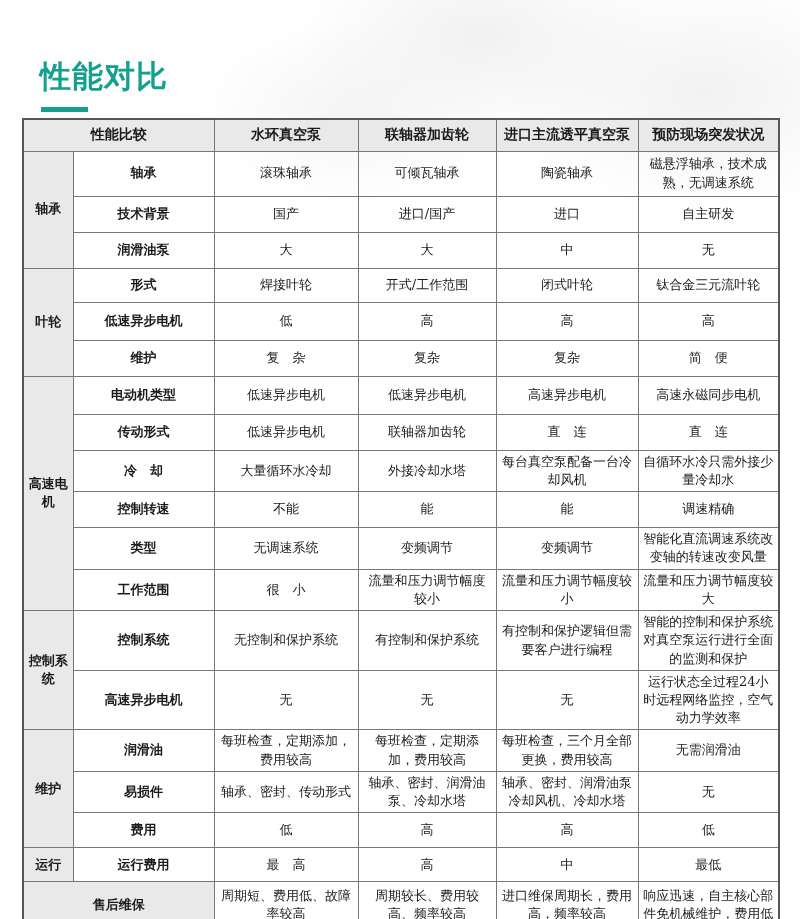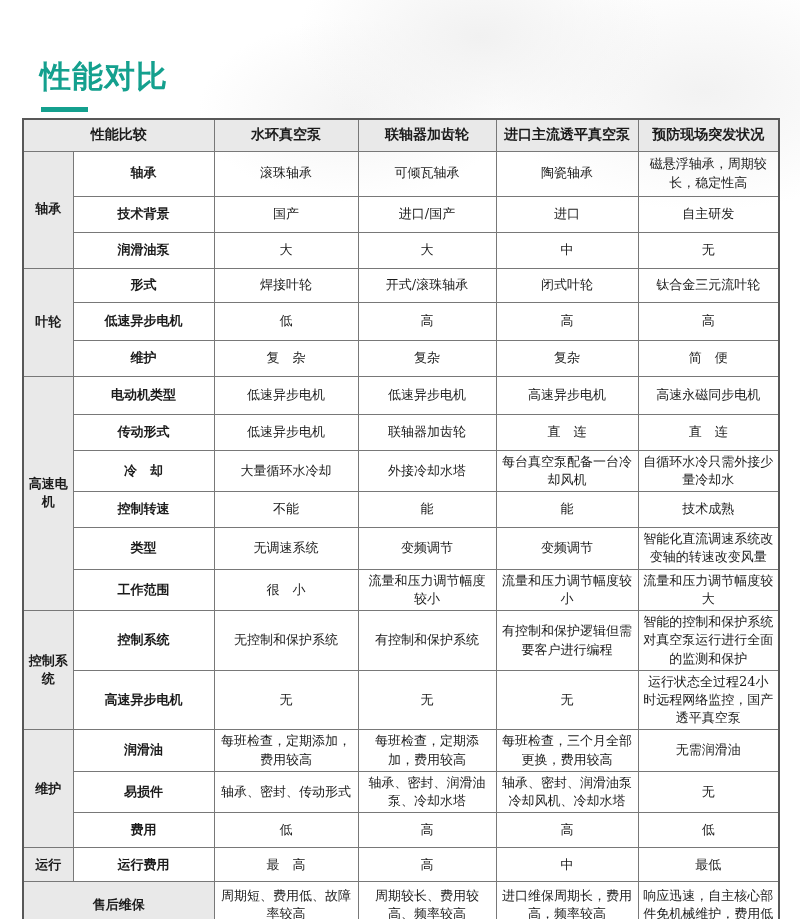--- a/index.html
+++ b/index.html
@@ -117,42 +117,42 @@
     <th>进口主流透平真空泵</th>
     <th>预防现场突发状况</th>
   </tr>
 
   <tr style="height:45px">
     <td class="cat" rowspan="3">轴承</td>
     <td class="lbl">轴承</td>
     <td>滚珠轴承</td>
     <td>可倾瓦轴承</td>
     <td>陶瓷轴承</td>
-    <td>磁悬浮轴承，周期较长，稳定性高</td>
+    <td>磁悬浮轴承，技术成熟，无调速系统</td>
   </tr>
   <tr style="height:36px">
     <td class="lbl">技术背景</td>
     <td>国产</td>
     <td>进口/国产</td>
     <td>进口</td>
     <td>自主研发</td>
   </tr>
   <tr style="height:36px">
     <td class="lbl">润滑油泵</td>
     <td>大</td>
     <td>大</td>
     <td>中</td>
     <td>无</td>
   </tr>
 
   <tr style="height:34px">
     <td class="cat" rowspan="3">叶轮</td>
     <td class="lbl">形式</td>
     <td>焊接叶轮</td>
-    <td>开式/滚珠轴承</td>
+    <td>开式/工作范围</td>
     <td>闭式叶轮</td>
     <td>钛合金三元流叶轮</td>
   </tr>
   <tr style="height:38px">
     <td class="lbl">低速异步电机</td>
     <td>低</td>
     <td>高</td>
     <td>高</td>
     <td>高</td>
   </tr>
@@ -184,21 +184,21 @@
     <td>大量循环水冷却</td>
     <td>外接冷却水塔</td>
     <td>每台真空泵配备一台冷却风机</td>
     <td>自循环水冷只需外接少量冷却水</td>
   </tr>
   <tr style="height:36px">
     <td class="lbl">控制转速</td>
     <td>不能</td>
     <td>能</td>
     <td>能</td>
-    <td>技术成熟</td>
+    <td>调速精确</td>
   </tr>
   <tr style="height:42px">
     <td class="lbl">类型</td>
     <td>无调速系统</td>
     <td>变频调节</td>
     <td>变频调节</td>
     <td>智能化直流调速系统改变轴的转速改变风量</td>
   </tr>
   <tr style="height:38px">
     <td class="lbl">工作范围</td>
@@ -214,21 +214,21 @@
     <td>无控制和保护系统</td>
     <td>有控制和保护系统</td>
     <td>有控制和保护逻辑但需要客户进行编程</td>
     <td>智能的控制和保护系统对真空泵运行进行全面的监测和保护</td>
   </tr>
   <tr style="height:53px">
     <td class="lbl">高速异步电机</td>
     <td>无</td>
     <td>无</td>
     <td>无</td>
-    <td>运行状态全过程24小时远程网络监控，国产透平真空泵</td>
+    <td>运行状态全过程24小时远程网络监控，空气动力学效率</td>
   </tr>
 
   <tr style="height:39px">
     <td class="cat" rowspan="3">维护</td>
     <td class="lbl">润滑油</td>
     <td>每班检查，定期添加，费用较高</td>
     <td>每班检查，定期添加，费用较高</td>
     <td>每班检查，三个月全部更换，费用较高</td>
     <td>无需润滑油</td>
   </tr>

